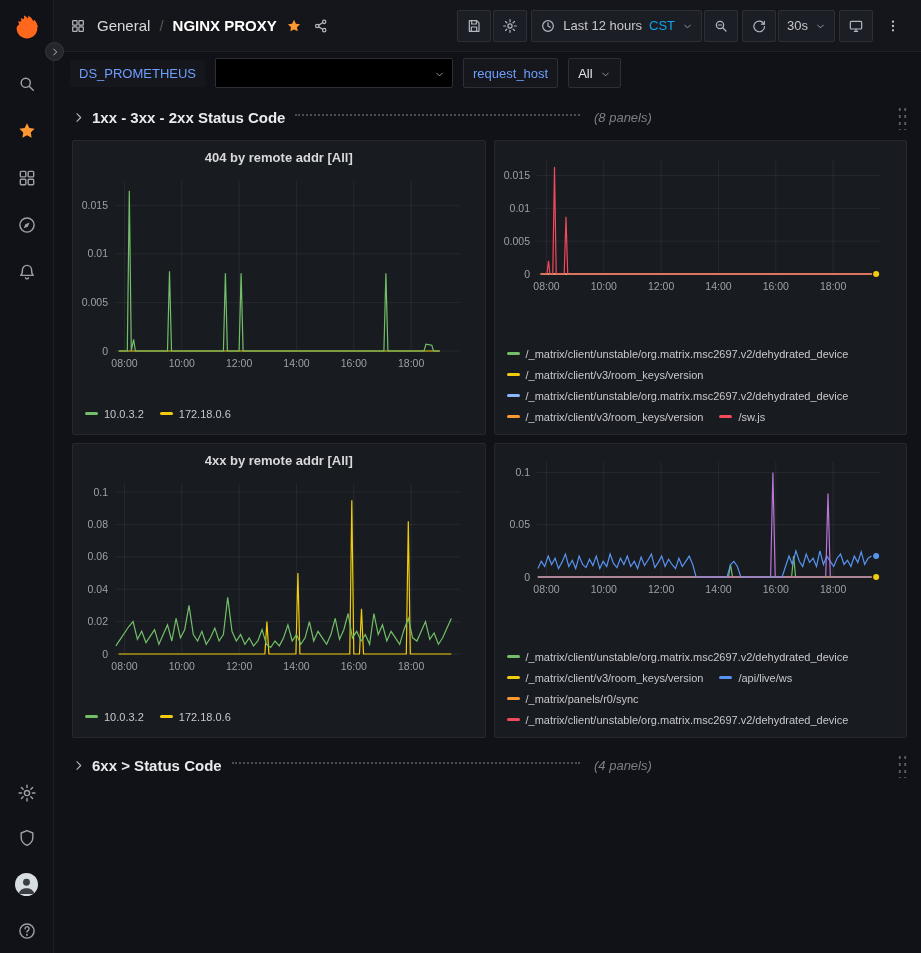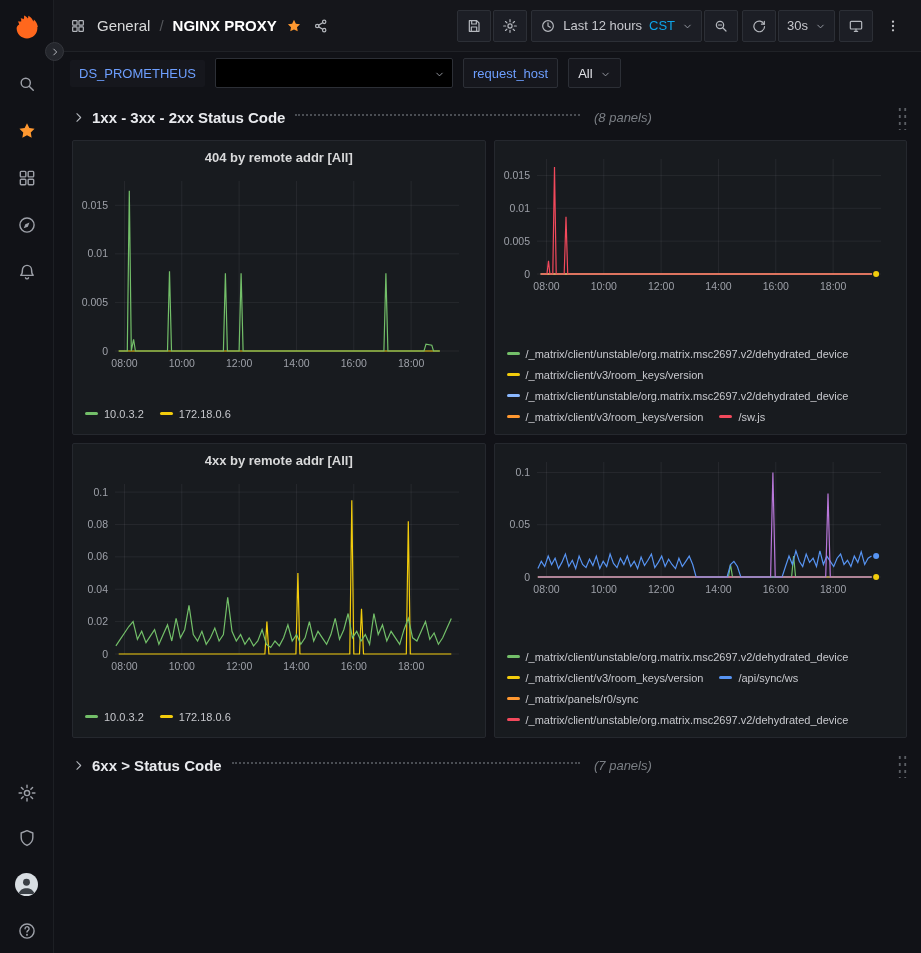--- a/index.html
+++ b/index.html
@@ -492,21 +492,21 @@
                   <span>/_matrix/client/unstable/org.matrix.msc2697.v2/dehydrated_device</span>
                 </span>
               </div>
               <div class="lrow">
                 <span class="li">
                   <i style="background:#f2cc0c"></i>
                   <span>/_matrix/client/v3/room_keys/version</span>
                 </span>
                 <span class="li">
                   <i style="background:#5794f2"></i>
-                  <span>/api/sync/ws</span>
+                  <span>/api/live/ws</span>
                 </span>
               </div>
               <div class="lrow">
                 <span class="li">
                   <i style="background:#ff9830"></i>
                   <span>/_matrix/panels/r0/sync</span>
                 </span>
               </div>
               <div class="lrow">
                 <span class="li">
@@ -522,19 +522,19 @@
       <div class="row-head">
         <div class="row-left">
           <span class="row-chev">
             <svg viewBox="0 0 24 24">
                 <path d="M9 5l7 7-7 7"></path>
               </svg>
           </span>
           <span class="row-title">6xx &gt; Status Code</span>
           <span class="row-dots"></span>
         </div>
-        <span class="row-count">(7 panels)</span>
+        <span class="row-count">(4 panels)</span>
         <span class="row-handle"></span>
       </div>
 
     </div>
   </div>
 </div>
 
 </body></html>

